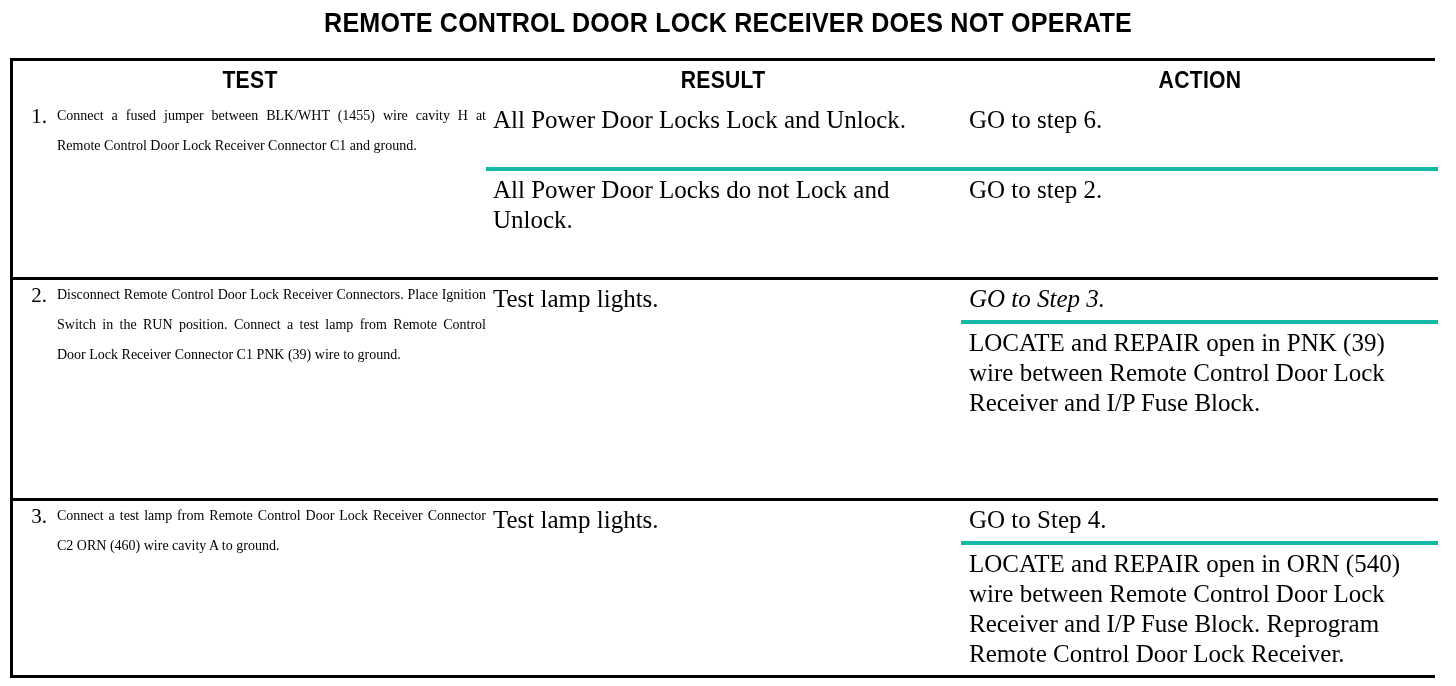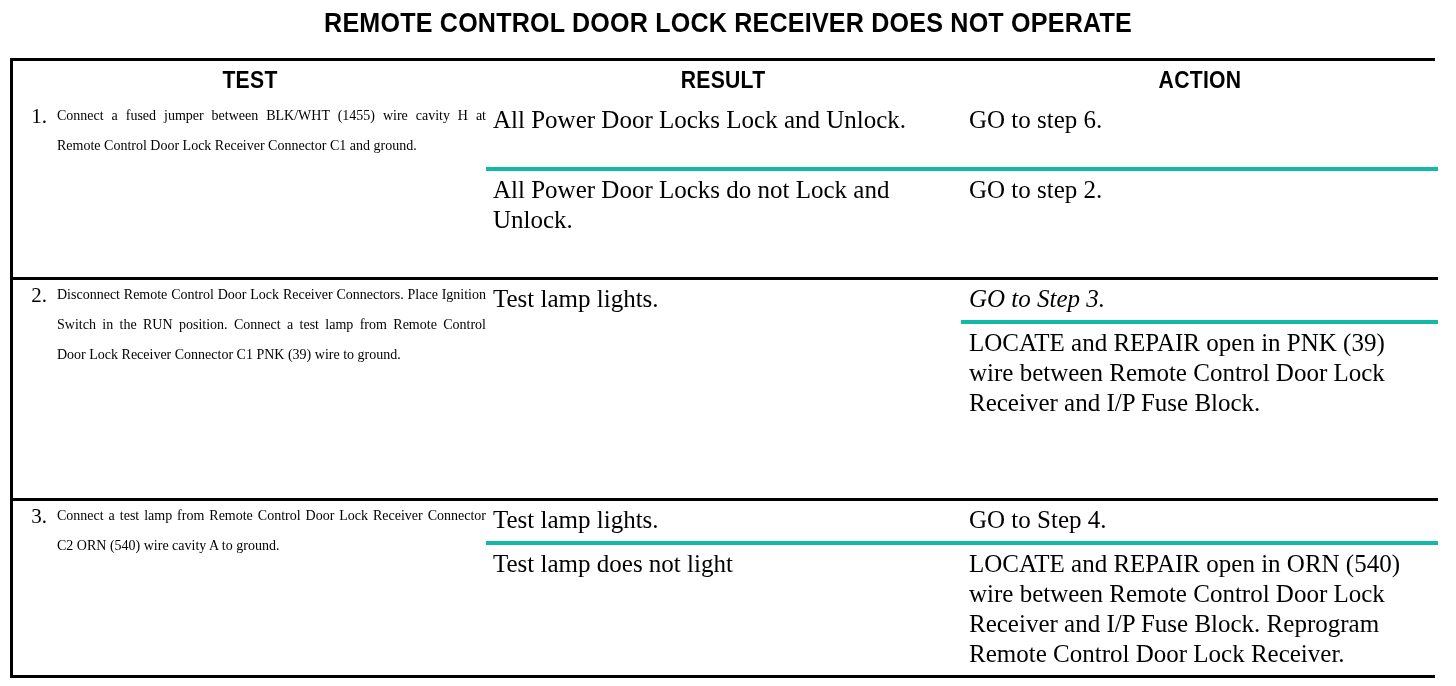--- a/index.html
+++ b/index.html
@@ -243,34 +243,29 @@
             </tr>
           </tbody>
             </table>
         </td>
       </tr>
 
       <tr class="main-row">
         <td class="test-cell">
           <div class="test-block">
             <div class="test-num">3.</div>
-            <div class="test-text">Connect a test lamp from Remote Control Door Lock Receiver Connector C2 ORN (540) wire cavity A to ground.</div>
+            <div class="test-text">Connect a test lamp from Remote Control Door Lock Receiver Connector C2 ORN (460) wire cavity A to ground.</div>
           </div>
         </td>
         <td class="sep-left has-sub">
           <table class="sub">
             <tbody>
                 <tr style="height:36px;">
               <td>
                     <div class="sub-cell">Test lamp lights.</div>
-                  </td>
-            </tr>
-            <tr>
-              <td>
-                    <div class="sub-cell">Test lamp does not light</div>
                   </td>
             </tr>
           </tbody>
             </table>
         </td>
         <td class="sep-left has-sub">
           <table class="sub">
             <tbody>
                 <tr style="height:36px;">
               <td>

